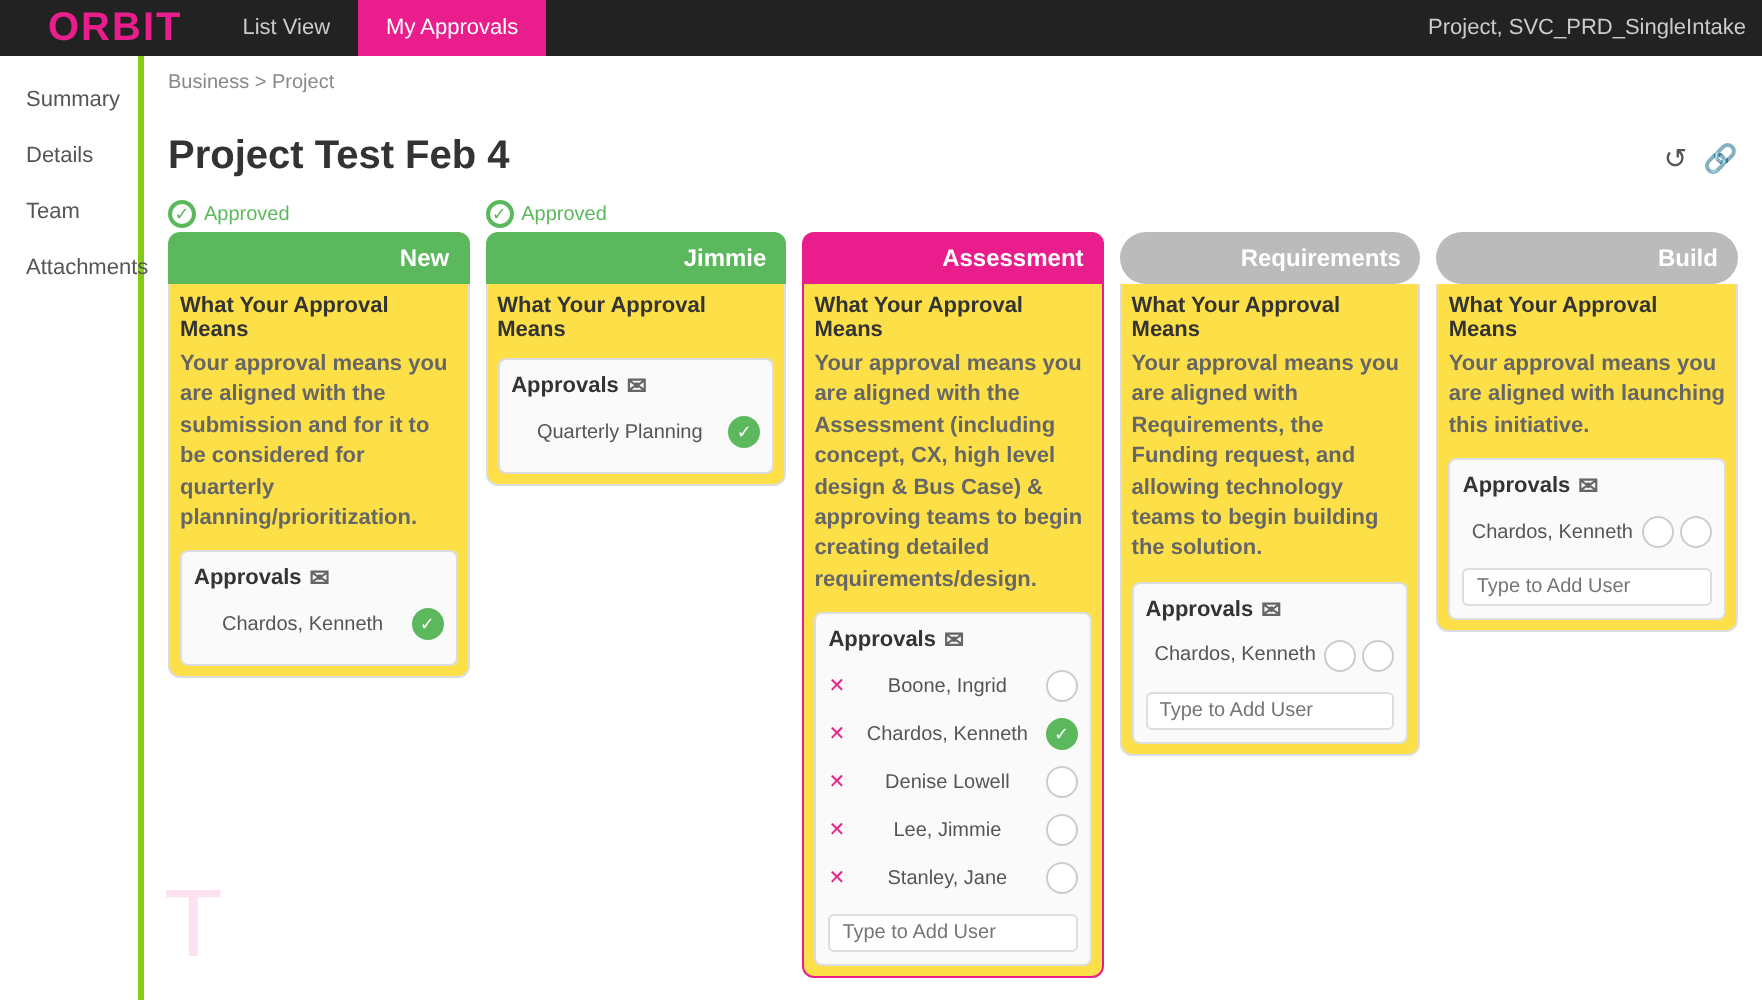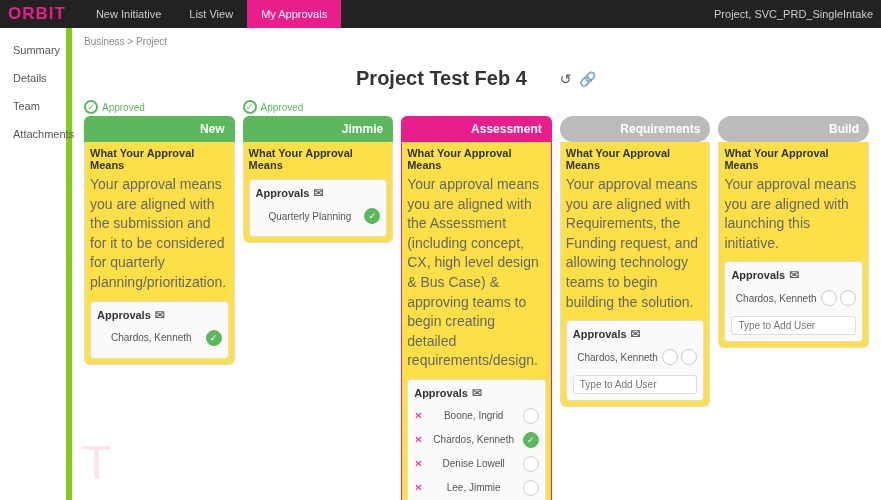--- a/index.html
+++ b/index.html
@@ -3,51 +3,51 @@
   <meta charset="utf-8">
   <style>
     * { box-sizing: border-box; margin: 0; padding: 0; }
     body { font-family: Arial, sans-serif; font-size: 12px; background: #fff; width: 881px; height: 500px; overflow: hidden; }
 
     
     .top-nav {
       display: flex; align-items: center; background: #222; height: 28px;
       padding: 0 8px;
     }
-    .logo { color: #e91e8c; font-weight: bold; font-size: 17px; letter-spacing: 1px; margin-right: 16px; }
+    .logo { color: #e91e8c; font-weight: bold; font-size: 20px; letter-spacing: 1px; margin-right: 16px; margin-left: 16px; }
     .nav-btn {
       background: none; border: none; color: #ccc; font-size: 11px; cursor: pointer;
       padding: 4px 14px; height: 28px;
     }
     .nav-btn.active { background: #e91e8c; color: #fff; }
     .nav-welcome { margin-left: auto; color: #ccc; font-size: 11px; }
 
     
     .main-wrap { display: flex; height: calc(500px - 28px); }
 
     
     .sidebar {
-      width: 72px; background: #fff; border-right: 6px solid #84cc16;
+      width: 72px; background: #fff; border-right: 3px solid #84cc16;
       display: flex; flex-direction: column; padding-top: 8px; flex-shrink: 0;
     }
     .sidebar-item {
       padding: 8px 10px; font-size: 11px; color: #555; cursor: pointer;
       border-left: 3px solid transparent;
     }
     .sidebar-item.active { color: #e91e8c; border-left: 3px solid #e91e8c; font-weight: bold; }
     .sidebar-arrow { display: inline-block; font-size: 8px; margin-left: 2px; }
 
     
     .content-area { flex: 1; overflow: auto; padding: 8px 12px; }
 
     
     .breadcrumb { font-size: 10px; color: #888; margin-bottom: 20px; }
 
     
-    .page-title-row { display: flex; align-items: center; justify-content: center; margin-bottom: 10px; gap: 33px; }
+    .page-title-row { display: flex; align-items: center; justify-content: space-between; margin-bottom: 10px; gap: 33px; }
     .page-title { font-size: 20px; font-weight: bold; color: #333; }
     .title-actions { display: flex; gap: 8px; }
     .icon-btn { background: none; border: none; cursor: pointer; font-size: 14px; color: #555; }
 
     
     .kanban { display: flex; gap: 8px; min-width: 780px; }
     .kanban-col { flex: 1; min-width: 140px; }
 
     
     .stage-header {
@@ -68,21 +68,21 @@
     }
 
     
     .stage-card {
       border: 1px solid #ddd; border-top: none; background: #fde047;
       padding: 5px; border-radius: 0 0 6px 6px;
     }
     .stage-card.active-border { border-color: #e91e8c; }
 
     .what-your-approval { font-size: 11px; font-weight: bold; color: #333; margin-bottom: 4px; }
-    .approval-desc { font-size: 14px; color: #666; line-height: 1.4; }
+    .approval-desc { font-size: 11px; color: #666; line-height: 1.4; font-weight: bold; }
 
     
     .approvals-section { margin-top: 8px; border: 1px solid #ddd; border-radius: 4px; padding: 6px; background: #fafafa; }
     .approvals-label { font-size: 11px; font-weight: bold; color: #333; display: flex; align-items: center; gap: 4px; margin-bottom: 6px; }
     .mail-icon { font-size: 12px; color: #666; }
 
     .approver-row {
       display: flex; align-items: center; justify-content: space-between;
       margin-bottom: 4px; padding: 2px 0; text-align: center;
     }
@@ -107,21 +107,20 @@
     .watermark {
       position: absolute; bottom: 10px; left: 10px; opacity: 0.12;
       font-size: 48px; color: #e91e8c; pointer-events: none;
     }
   </style>
 </head>
 <body>
 
 <div class="top-nav">
   <span class="logo">ORBIT</span>
-  <button class="nav-btn">New Initiative</button>
   <button class="nav-btn">List View</button>
   <button class="nav-btn active">My Approvals</button>
   <span class="nav-welcome">Project, SVC_PRD_SingleIntake</span>
 </div>
 
 <div class="main-wrap">
 
   <div class="sidebar">
     <div class="sidebar-item">Summary</div>
     <div class="sidebar-item">Details</div>

